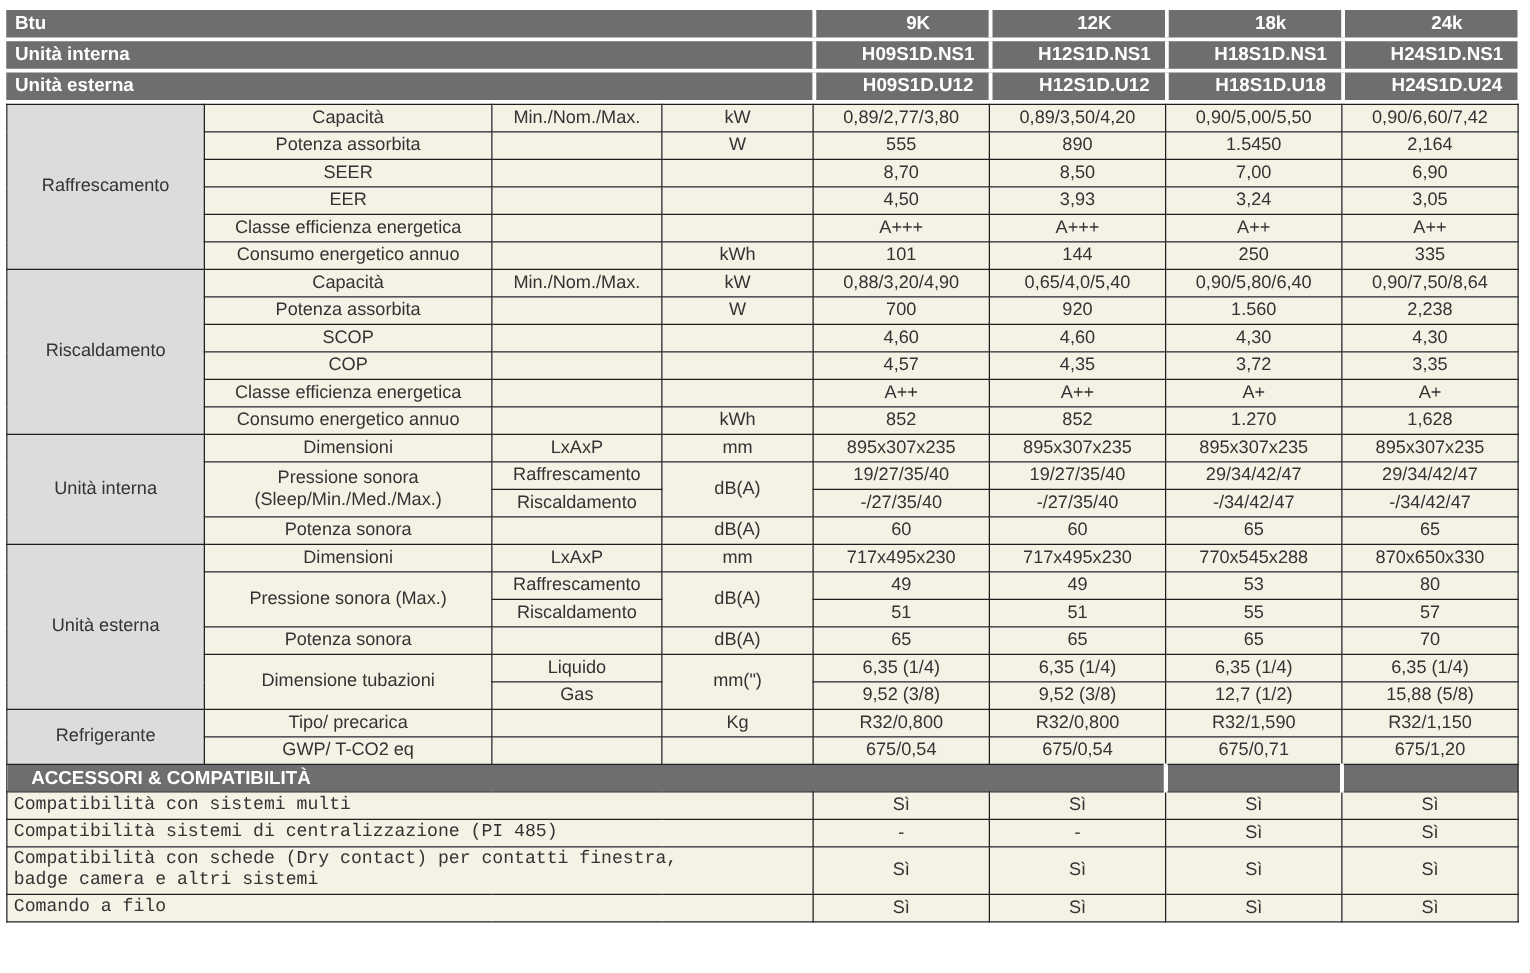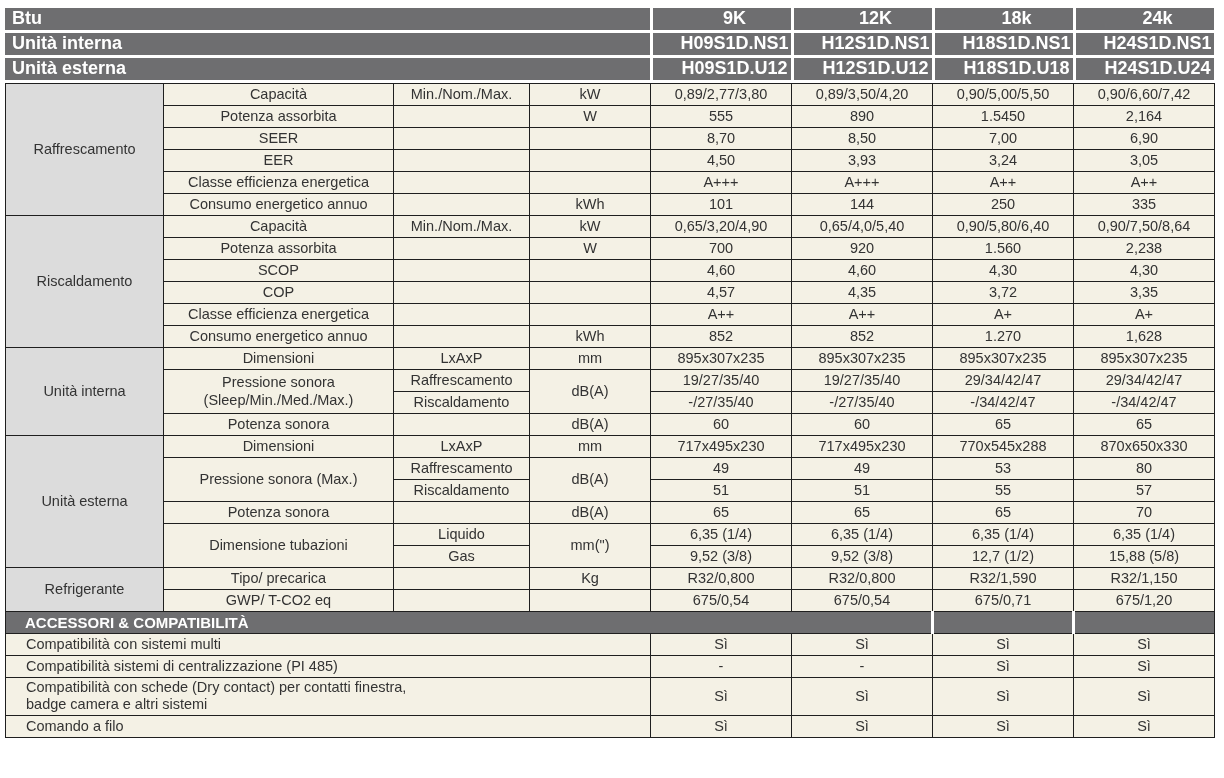--- a/index.html
+++ b/index.html
@@ -19,38 +19,38 @@
     font-family:"Liberation Sans", sans-serif;
     color:var(--body-text);
   }
   .sheet{padding:5px 2px 2px 5px;}
   table{border-collapse:collapse;table-layout:fixed;}
   
   #header-table{border-collapse:separate;border-spacing:0 3px;}
   #header-table td{
     background:var(--header-bg);
     color:var(--header-text);
-    font-weight:bold;font-size:18px;
+    font-weight:bold;font-size:15px;
     height:22px;padding:0 0 1px 0;
     overflow:hidden;white-space:nowrap;
   }
   #header-table td.hd-label{text-align:left;padding-left:7px;}
   #header-table td.hd-val{text-align:center;border-left:3px solid var(--page-bg);padding-left:25px;}
   
   #spec-table td{
     border:1.5px solid var(--border);
     background:var(--cell-bg);
     font-size:14.5px;line-height:1.2;
     height:22px;padding:1px 3px;
     text-align:center;vertical-align:middle;
     overflow:hidden;
   }
   #spec-table td.section{background:var(--section-bg);}
   #spec-table td.prop{white-space:pre-line;}
-  #spec-table td.acc-label{text-align:left;padding-left:20px;white-space:pre-line;}
+  #spec-table td.acc-label{text-align:left;padding-left:5px;white-space:pre-line;font-family:Liberation Mono, monospace;}
   #spec-table td.band{
     background:var(--header-bg);color:var(--header-text);
     font-weight:bold;font-size:15px;text-align:left;padding-left:19px;
     white-space:nowrap;
   }
   #spec-table td.band-sep{border-left:3px solid var(--page-bg);}
 </style>
 </head>
 <body>
 
@@ -156,21 +156,21 @@
           <td class="val">101</td>
           <td class="val">144</td>
           <td class="val">250</td>
           <td class="val">335</td>
         </tr>
         <tr>
           <td class="section" rowspan="6">Riscaldamento</td>
           <td class="prop">Capacità</td>
           <td class="sub">Min./Nom./Max.</td>
           <td class="unit">kW</td>
-          <td class="val">0,65/3,20/4,90</td>
+          <td class="val">0,88/3,20/4,90</td>
           <td class="val">0,65/4,0/5,40</td>
           <td class="val">0,90/5,80/6,40</td>
           <td class="val">0,90/7,50/8,64</td>
         </tr>
         <tr>
           <td class="prop">Potenza assorbita</td>
           <td class="sub"></td>
           <td class="unit">W</td>
           <td class="val">700</td>
           <td class="val">920</td>

